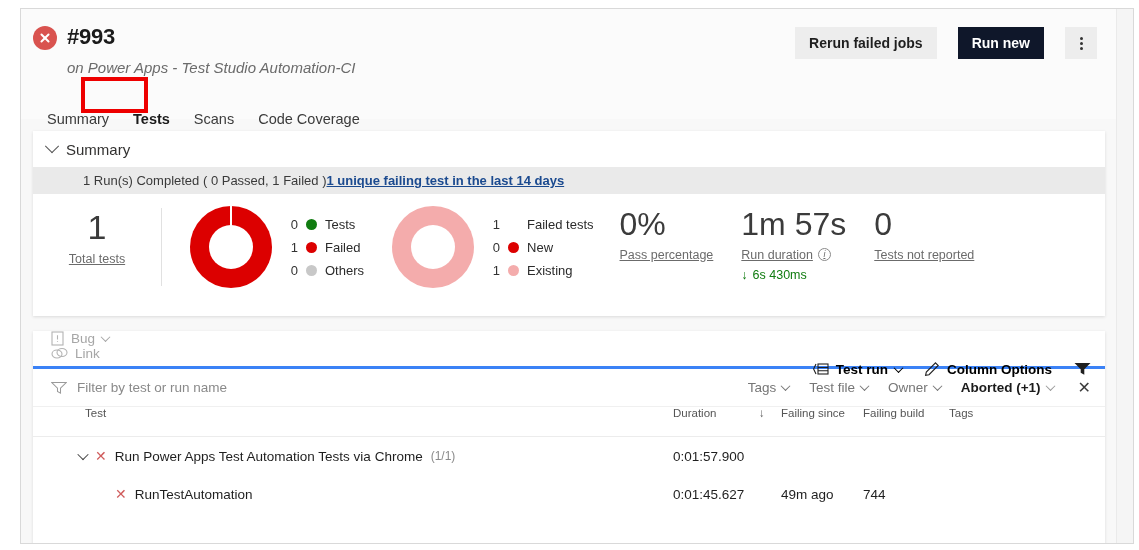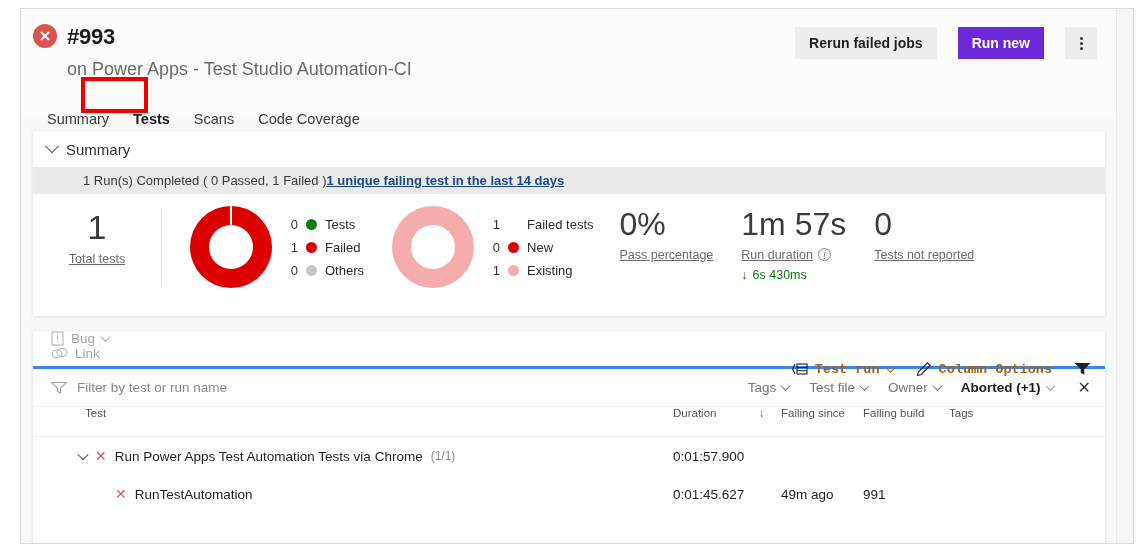--- a/index.html
+++ b/index.html
@@ -33,58 +33,58 @@
 
   
   .hdr {
     position: absolute;
     left: 0; top: 0;
     width: 1096px; height: 110px;
     background: #fbfbfb;
   }
   .hdr-title-row {
     position: absolute; left: 12px; top: 15px;
-    display: flex; align-items: flex-start; gap: 10px;
+    display: flex; align-items: flex-end; gap: 10px;
   }
   .fail-badge {
     width: 24px; height: 24px; border-radius: 50%;
     background: #d9534f;
     position: relative;
     flex: none;
   }
   .fail-badge::before, .fail-badge::after {
     content: ""; position: absolute;
     left: 6px; top: 11px; width: 12px; height: 2px;
     background: #ffffff; border-radius: 1px;
   }
   .fail-badge::before { transform: rotate(45deg); }
   .fail-badge::after { transform: rotate(-45deg); }
   .build-id {
     font-size: 22px; font-weight: bold; color: #1b1b1b;
     letter-spacing: -0.2px;
   }
   .hdr-sub {
     position: absolute; left: 46px; top: 50px;
-    font-size: 18px; color: #6b6b6b;
+    font-size: 15px; color: #6b6b6b; font-style: italic;
   }
 
   
   .hdr-actions {
     position: absolute; right: 20px; top: 18px;
     display: flex; align-items: center; gap: 21px;
   }
   .btn {
     height: 32px; padding: 0 14px;
     display: inline-flex; align-items: center; justify-content: center;
     font-size: 14px; font-weight: bold;
     border: none; cursor: pointer;
     background: #ededed; color: #1f1f1f;
     white-space: nowrap;
   }
-  .btn.primary { background: #6d28d9; color: #ffffff; }
+  .btn.primary { background: #0f172a; color: #ffffff; }
   .btn.more {
     width: 32px; padding: 0; font-size: 18px; line-height: 1;
     letter-spacing: 0; flex-direction: column; gap: 2px;
   }
   .dot3 { width: 3px; height: 3px; border-radius: 50%; background: #333; }
 
   
   .tabs {
     position: absolute; left: 14px; top: 82px;
     display: flex; align-items: flex-end; gap: 0px;
@@ -215,21 +215,21 @@
     height: 38px; display: flex; align-items: flex-start;
     padding: 0 14px 0 18px;
     border-bottom: 3px solid #3b82f6;
     flex-direction: column;
   }
   .tb-item {
     display: flex; align-items: center; gap: 7px;
     font-size: 13.5px; color: #a6a6a6; margin-right: 24px;
     cursor: default;
   }
-  .tb-item.enabled { color: #a16207; font-weight: bold; cursor: pointer; font-family: Liberation Mono, monospace; }
+  .tb-item.enabled { color: #000000; font-weight: bold; cursor: pointer; }
   .tb-right { margin-left: auto; display: flex; align-items: center; gap: 22px; }
   .chev-sm {
     width: 7px; height: 7px;
     border-right: 1.4px solid currentColor; border-bottom: 1.4px solid currentColor;
     transform: rotate(45deg) translate(-1px,-1px);
     flex: none;
   }
 
   .filter-row {
     height: 38px; display: flex; align-items: center;
@@ -515,21 +515,21 @@
         </div>
 
         <div class="tbl-row">
           <div class="c-test row-indent-2" style="padding-left:82px">
             <span class="x-mark">✕</span>
             <span>RunTestAutomation</span>
           </div>
           <div class="c-dur">0:01:45.627</div>
           <div class="c-sort"></div>
           <div class="c-since">49m ago</div>
-          <div class="c-build">991</div>
+          <div class="c-build">744</div>
           <div class="c-tags"></div>
         </div>
       </div>
     </div>
 
     <div class="scroll-gutter"></div>
   </div>
 
   <div class="annot-box"></div>
 </div>

